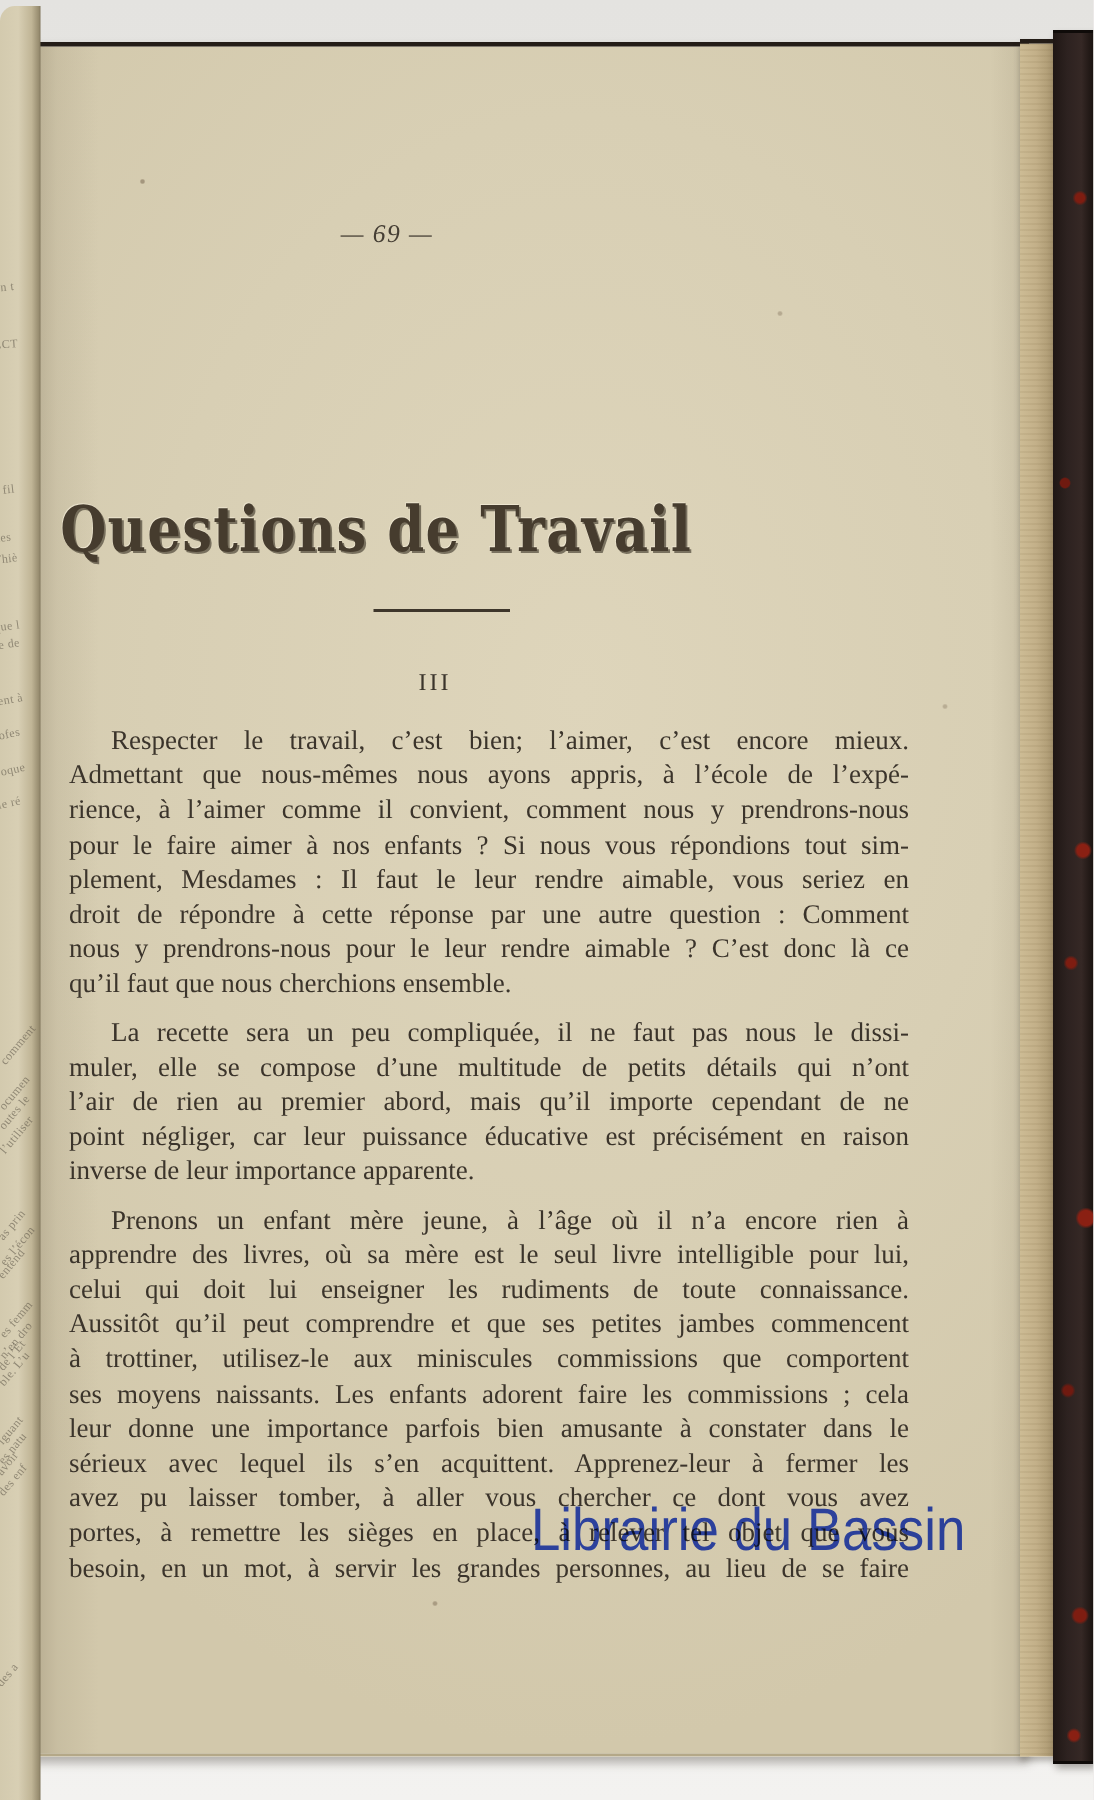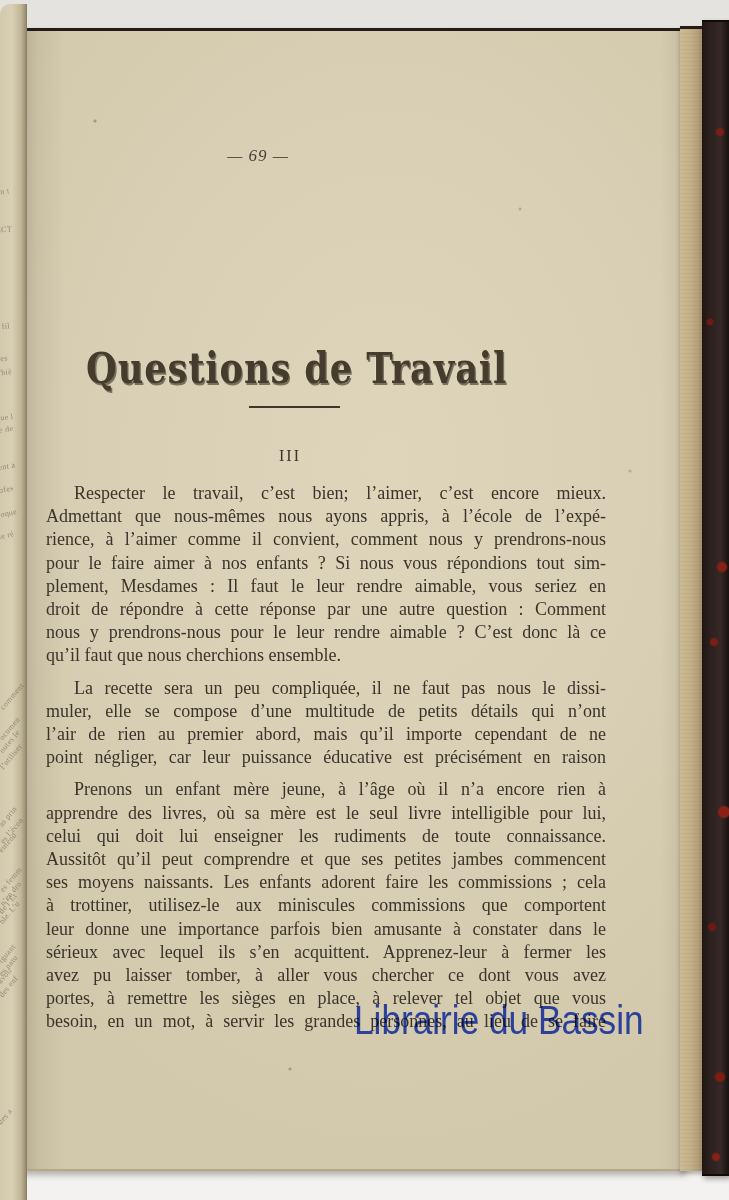--- a/index.html
+++ b/index.html
@@ -68,21 +68,21 @@
       linear-gradient(90deg,#1f1714 0%,#2d2220 35%,#352825 70%,#19120f 100%);
     border-top:2px solid #0f0b09;border-bottom:2px solid #0f0b09;
     z-index:4;box-shadow:2px 3px 5px rgba(50,45,40,0.4);
   }
 
   
   .folio{
     position:absolute;left:0;top:146px;width:516px;text-align:center;
     font-size:17px;color:#453e34;letter-spacing:1px;z-index:10;font-style:italic;
   }
-  .title-wrap{position:absolute;left:0;top:344px;width:594px;text-align:center;z-index:10;}
+  .title-wrap{position:absolute;left:0;top:328px;width:594px;text-align:left;z-index:10;}
   .title-text{
     display:inline-block;transform:scaleX(0.84);transform-origin:50% 50%;
     font-family:"DejaVu Serif","Liberation Serif",serif;font-weight:bold;
     font-size:42px;letter-spacing:1px;color:#463c2e;
     text-shadow:1.5px 1.5px 0 rgba(40,32,22,0.55), -0.5px -0.5px 0 rgba(243,236,216,0.7);
   }
   .title-rule{
     position:absolute;left:249px;top:406px;width:91px;height:2px;
     background:#3e362b;z-index:10;
   }
@@ -167,28 +167,29 @@
         <div class="line just">plement, Mesdames : Il faut le leur rendre aimable, vous seriez en</div>
         <div class="line just">droit de répondre à cette réponse par une autre question : Comment</div>
         <div class="line just">nous y prendrons-nous pour le leur rendre aimable ? C’est donc là ce</div>
         <div class="line">qu’il faut que nous cherchions ensemble.</div>
       </div>
       <div class="para">
         <div class="line indent just">La recette sera un peu compliquée, il ne faut pas nous le dissi-</div>
         <div class="line just">muler, elle se compose d’une multitude de petits détails qui n’ont</div>
         <div class="line just">l’air de rien au premier abord, mais qu’il importe cependant de ne</div>
         <div class="line just">point négliger, car leur puissance éducative est précisément en raison</div>
+        <div class="line">inverse de leur importance apparente.</div>
       </div>
       <div class="para">
         <div class="line indent just">Prenons un enfant mère jeune, à l’âge où il n’a encore rien à</div>
         <div class="line just">apprendre des livres, où sa mère est le seul livre intelligible pour lui,</div>
         <div class="line just">celui qui doit lui enseigner les rudiments de toute connaissance.</div>
         <div class="line just">Aussitôt qu’il peut comprendre et que ses petites jambes commencent</div>
+        <div class="line just">à trottiner, utilisez-le aux miniscules commissions que comportent</div>
         <div class="line just">ses moyens naissants. Les enfants adorent faire les commissions ; cela</div>
-        <div class="line just">à trottiner, utilisez-le aux miniscules commissions que comportent</div>
         <div class="line just">leur donne une importance parfois bien amusante à constater dans le</div>
         <div class="line just">sérieux avec lequel ils s’en acquittent. Apprenez-leur à fermer les</div>
         <div class="line just">avez pu laisser tomber, à aller vous chercher ce dont vous avez</div>
         <div class="line just">portes, à remettre les sièges en place, à relever tel objet que vous</div>
         <div class="line just">besoin, en un mot, à servir les grandes personnes, au lieu de se faire</div>
       </div>
     </div>
 
   <div class="watermark" style="color: rgb(43, 74, 226);">Librairie du Bassin</div>
 

